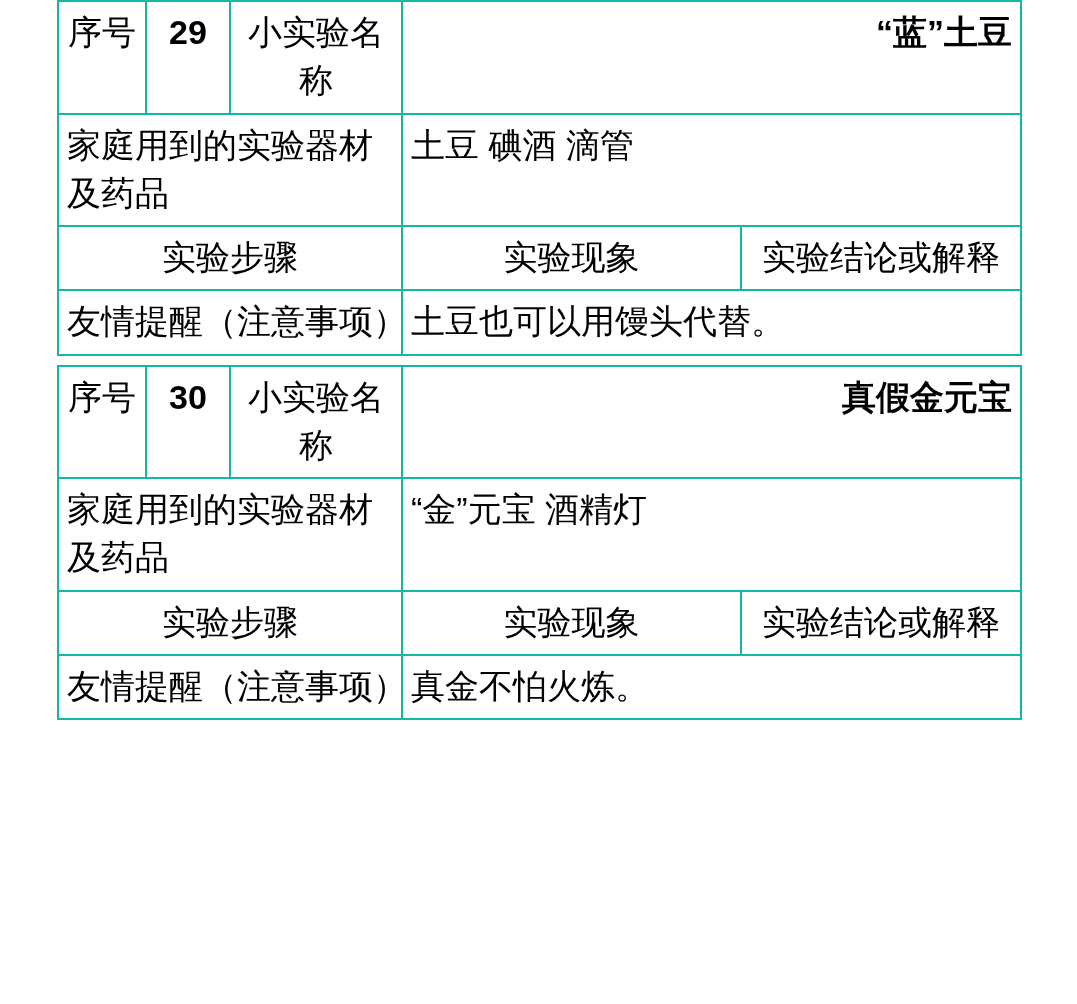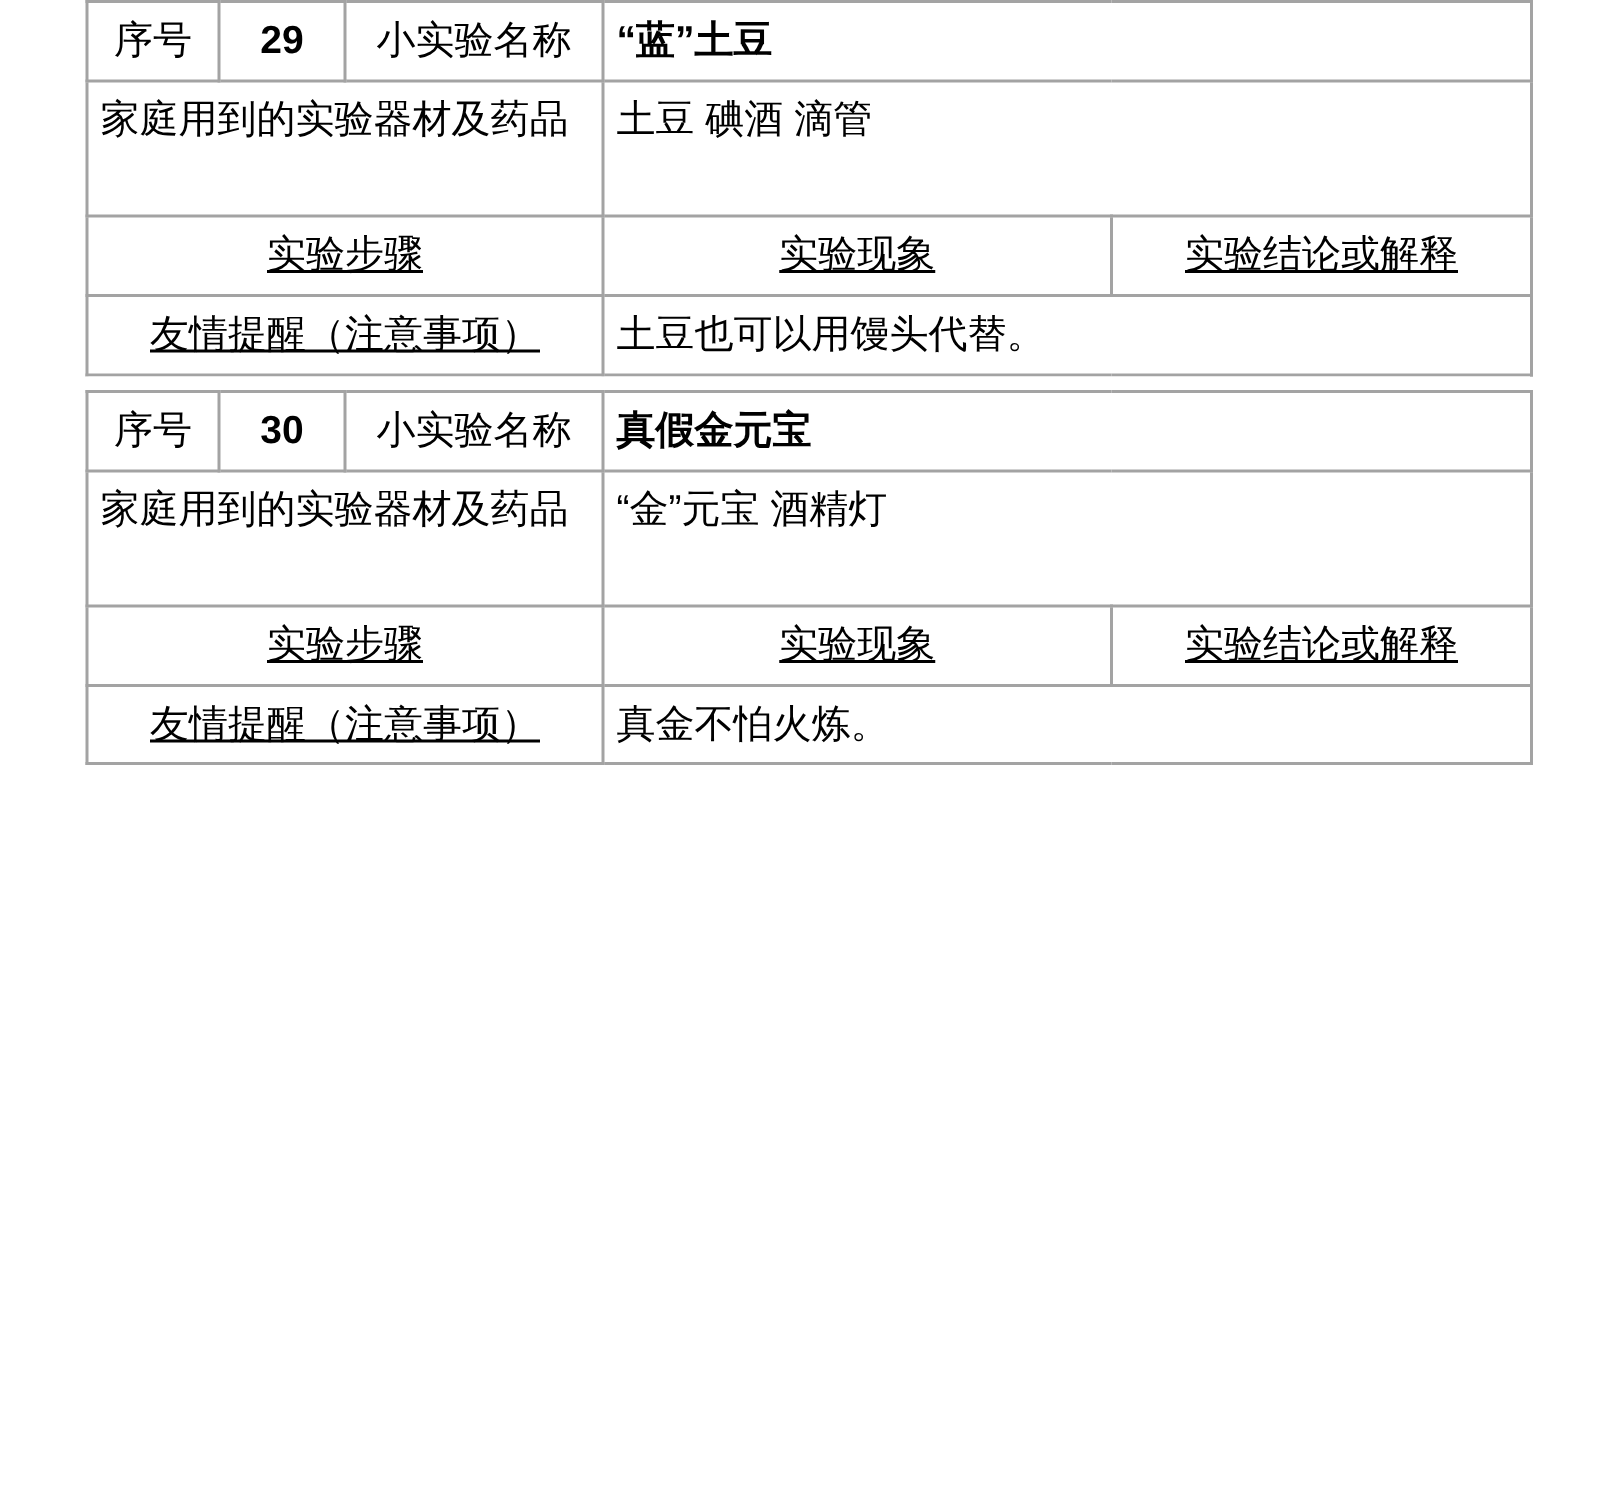--- a/index.html
+++ b/index.html
@@ -21,53 +21,52 @@
     background: #ffffff;
     box-sizing: border-box;
     padding: 0 57px;
   }
   .exp-table {
     width: 100%;
     border-collapse: collapse;
     table-layout: fixed;
   }
   .exp-table td {
-    border: 2px solid #a3a3a3;
+    border: 2px solid #14b8a6;
     padding: 6px 8px 8px 8px;
     vertical-align: top;
-    font-size: 26px;
+    font-size: 34px;
     line-height: 1.42;
     word-break: break-word;
   }
   .exp-table td.mid {
     vertical-align: middle;
   }
   .title-cell {
     font-weight: bold;
     font-size: 29px;
-    text-align: left;
+    text-align: right;
     vertical-align: middle;
   }
   .num-cell {
     font-weight: bold;
     font-size: 29px;
     text-align: center;
     vertical-align: middle;
     border-radius: 17px;
   }
   .label-cell {
     text-align: center;
     vertical-align: middle;
     font-size: 27px;
   }
   .hdr-cell {
     text-align: center;
     vertical-align: middle;
     font-size: 27px;
-    text-decoration: underline;
   }
   .steps-row td {
     height: 190px;
   }
   .steps-row-tall td {
     height: 280px;
   }
   .equip-row td {
     height: 74px;
   }

